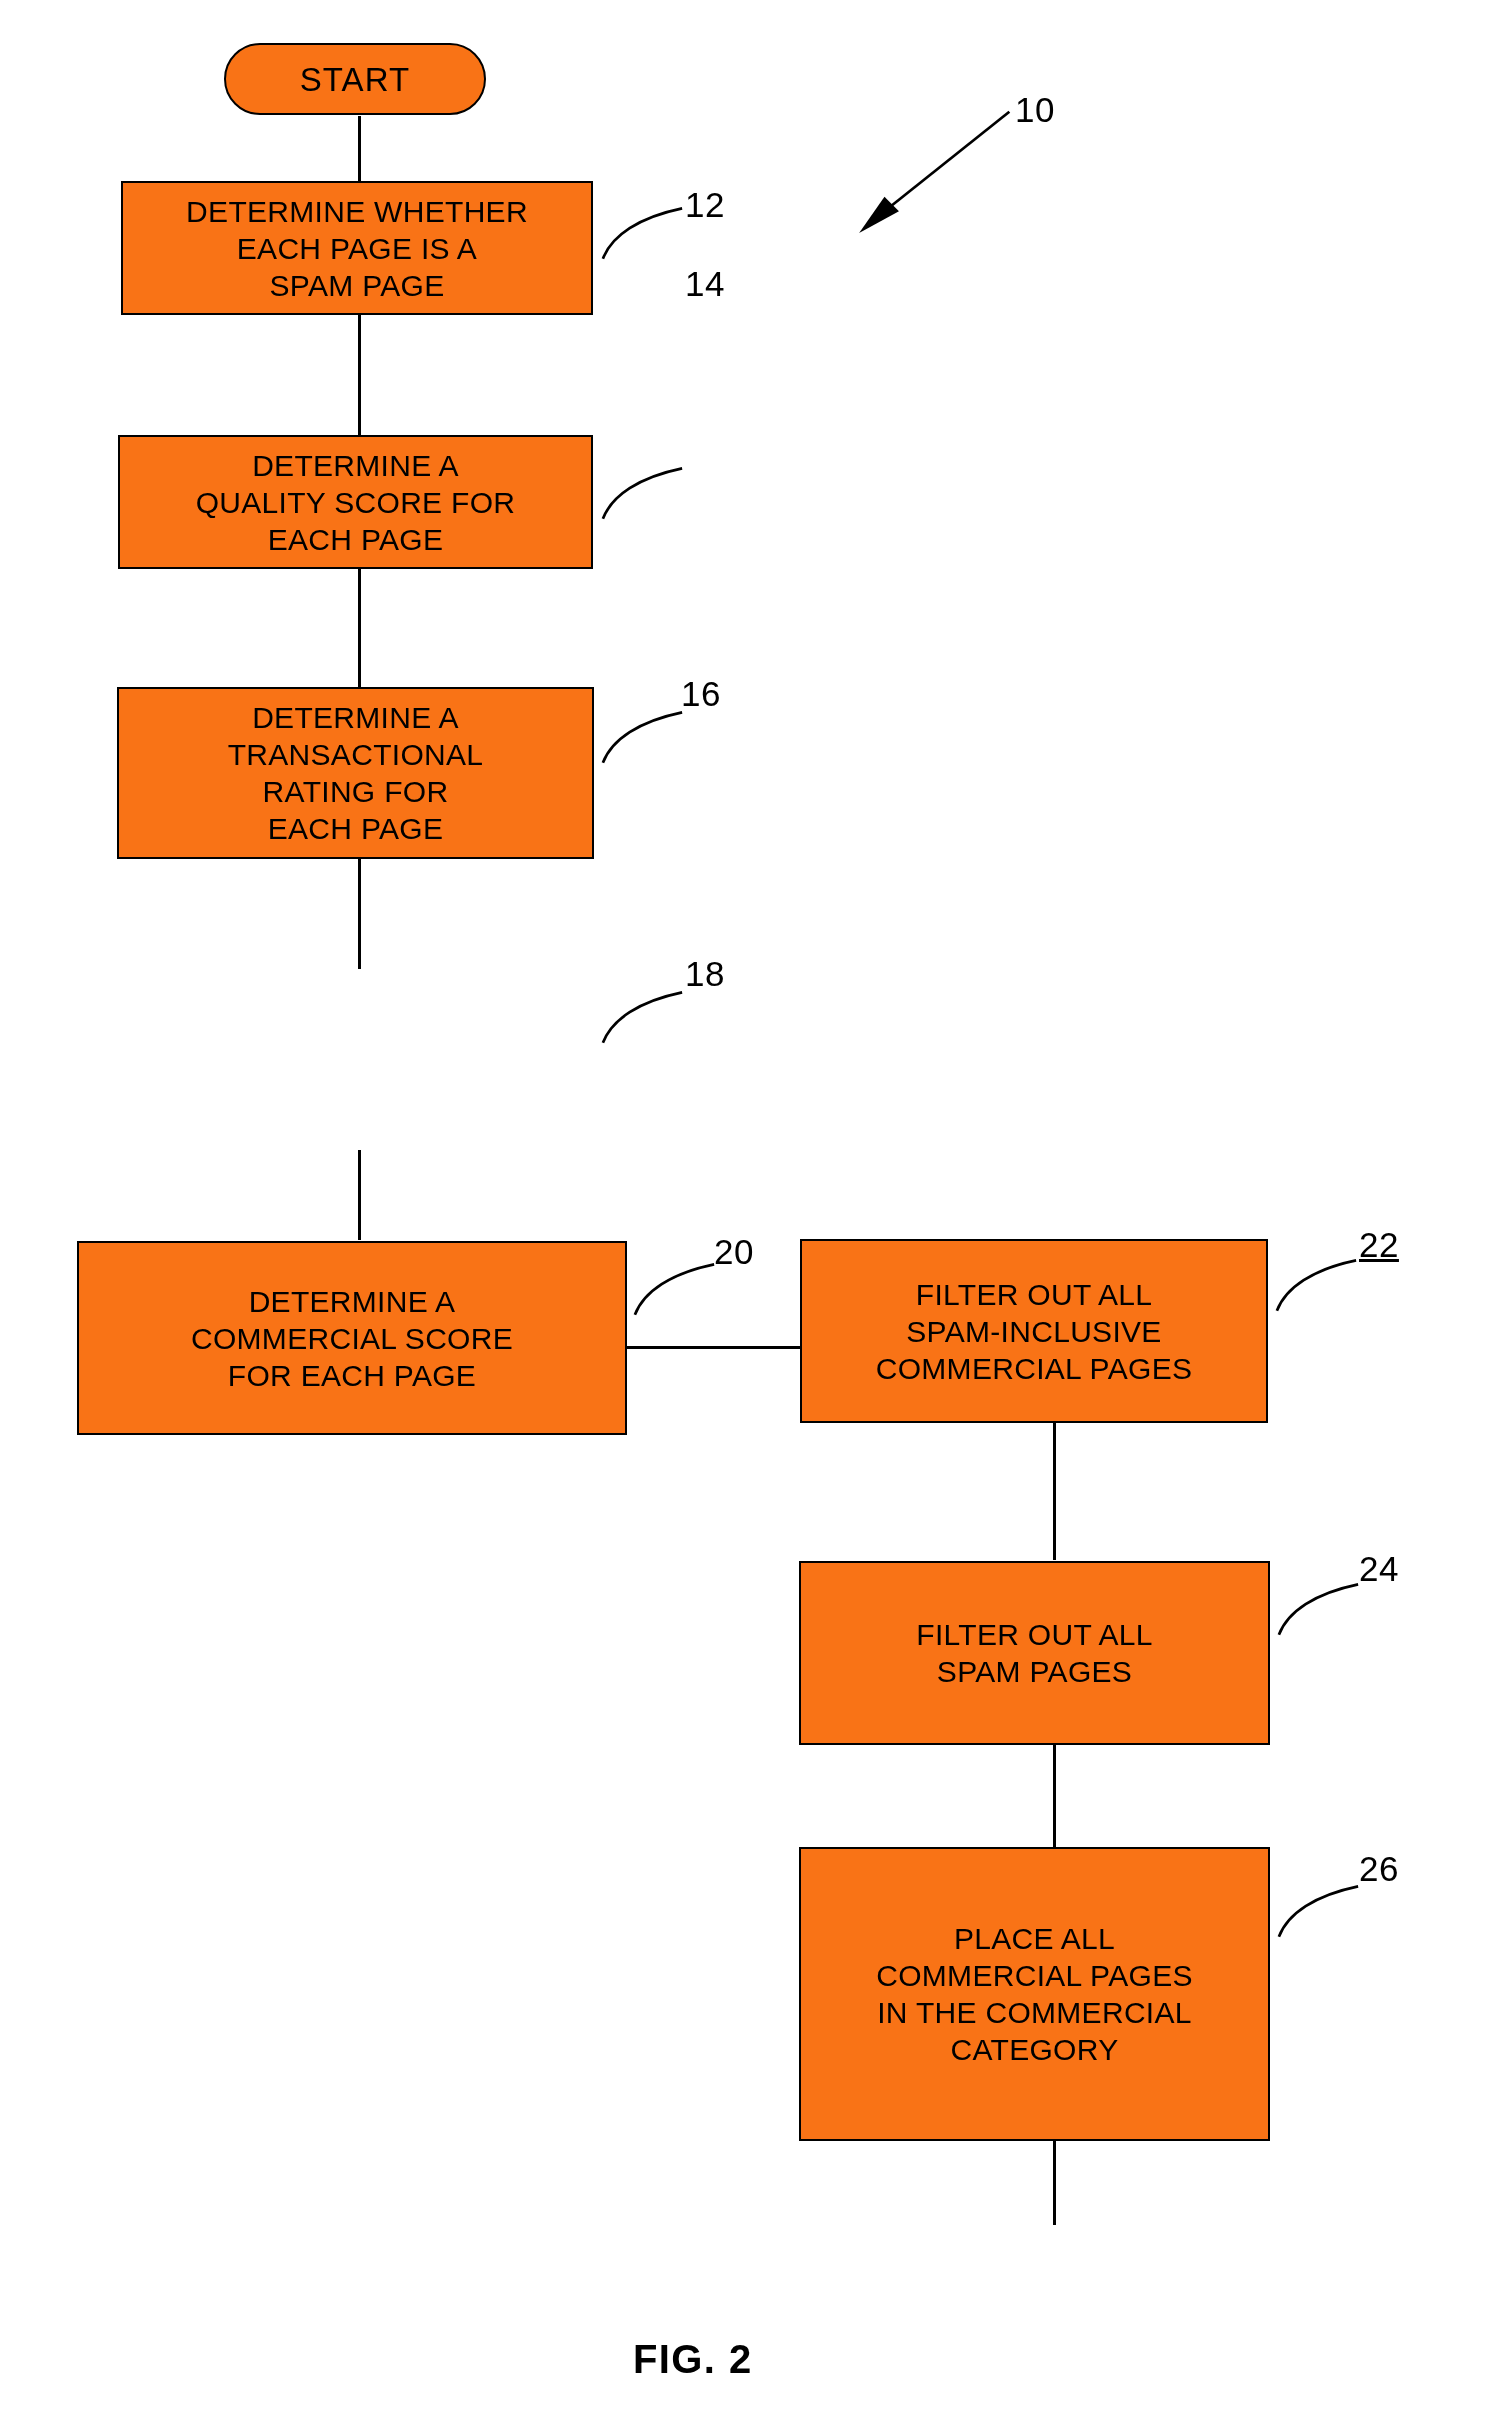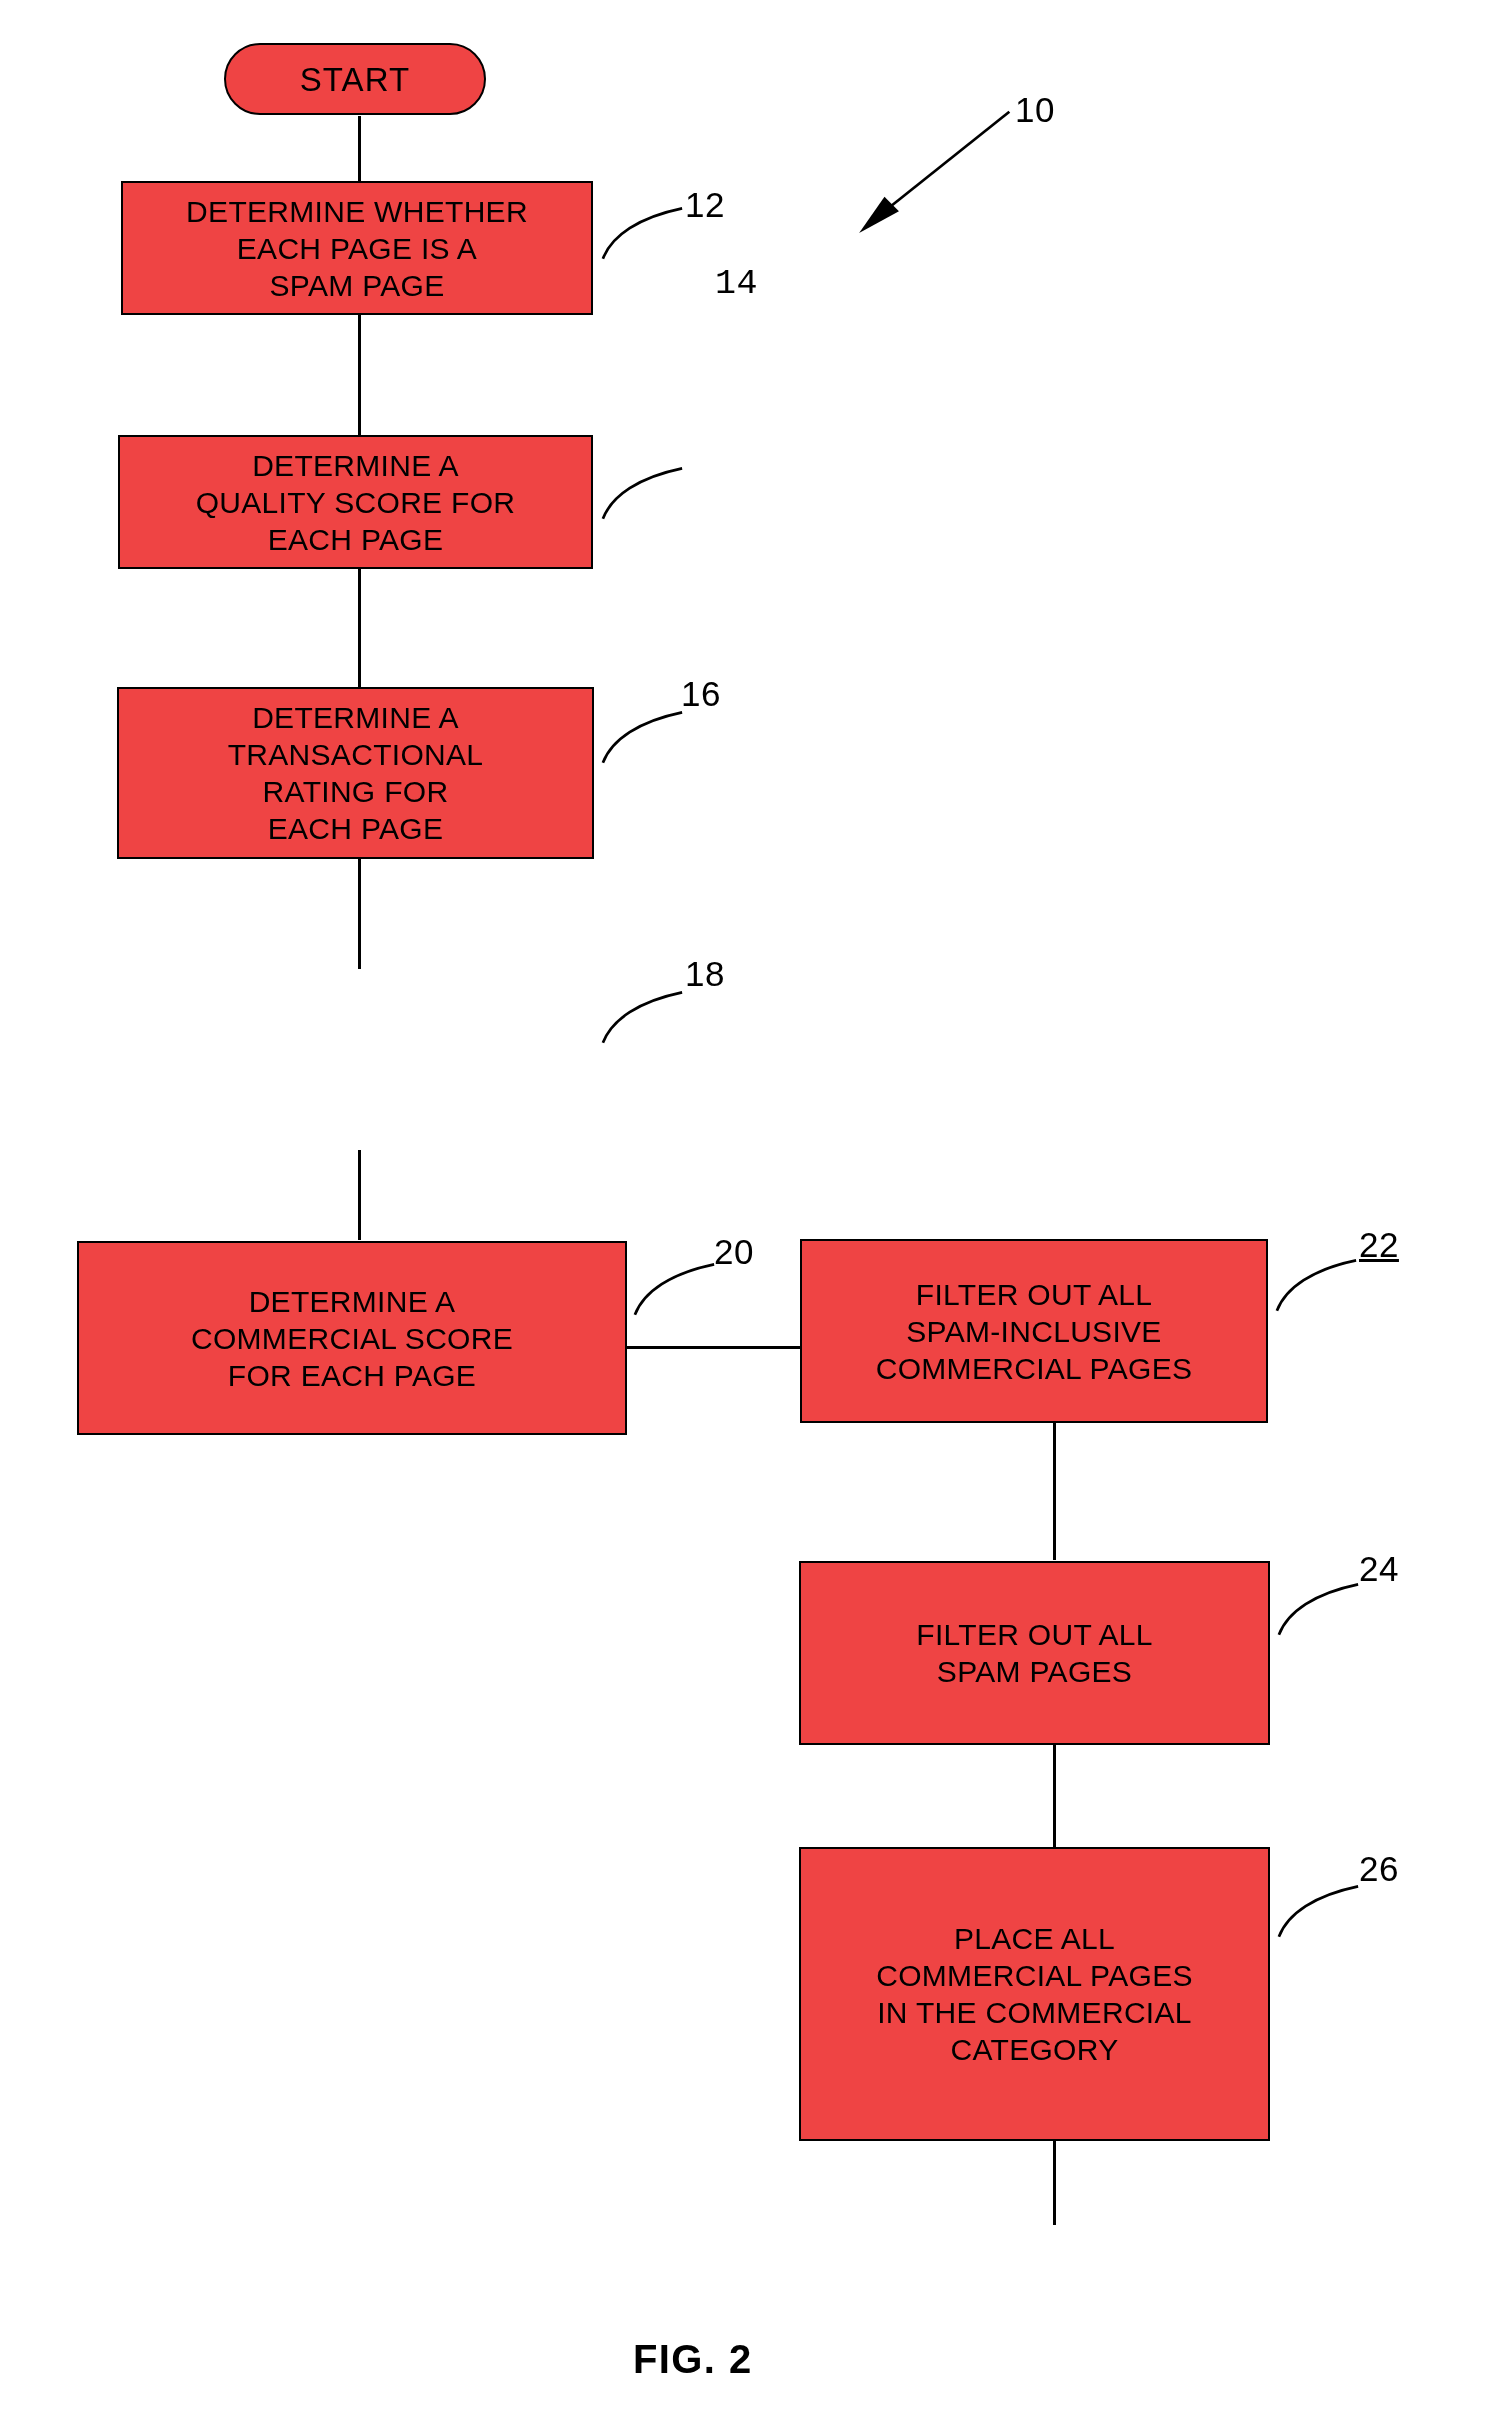--- a/index.html
+++ b/index.html
@@ -15,21 +15,21 @@
     position: relative;
     width: 1511px;
     height: 2413px;
     background: #ffffff;
     overflow: hidden;
   }
   .node {
     position: absolute;
     box-sizing: border-box;
     border: 2.7px solid #000000;
-    background: #ef4444;
+    background: #f97316;
     display: flex;
     align-items: center;
     justify-content: center;
     text-align: center;
   }
   .node .node-text {
     font-size: 30px;
     line-height: 37px;
     letter-spacing: 0.3px;
     white-space: pre-line;
@@ -96,21 +96,21 @@
   <div class="connector-v" style="left:358px; top:315px; height:120px;"></div>
 
   <div class="node" style="left:118px; top:435px; width:475px; height:134px;">
     <span class="node-text">DETERMINE A
 QUALITY SCORE FOR
 EACH PAGE</span>
   </div>
   <svg class="leader" style="left:588px; top:445px; width:109px; height:81px;" viewBox="0 0 120 90">
     <path d="M 16 82 C 26 56, 56 36, 104 26" stroke="#000" stroke-width="3" fill="none"></path>
   </svg>
-  <div class="ref" style="left:715px; top:264px;font-family:Liberation Mono, monospace;">14</div>
+  <div class="ref" style="left:685px; top:264px;">14</div>
 
   <div class="connector-v" style="left:358px; top:569px; height:118px;"></div>
 
   <div class="node" style="left:117px; top:687px; width:477px; height:172px;">
     <span class="node-text">DETERMINE A
 TRANSACTIONAL
 RATING FOR
 EACH  PAGE</span>
   </div>
   <svg class="leader" style="left:588px; top:689px; width:109px; height:81px;" viewBox="0 0 120 90">

